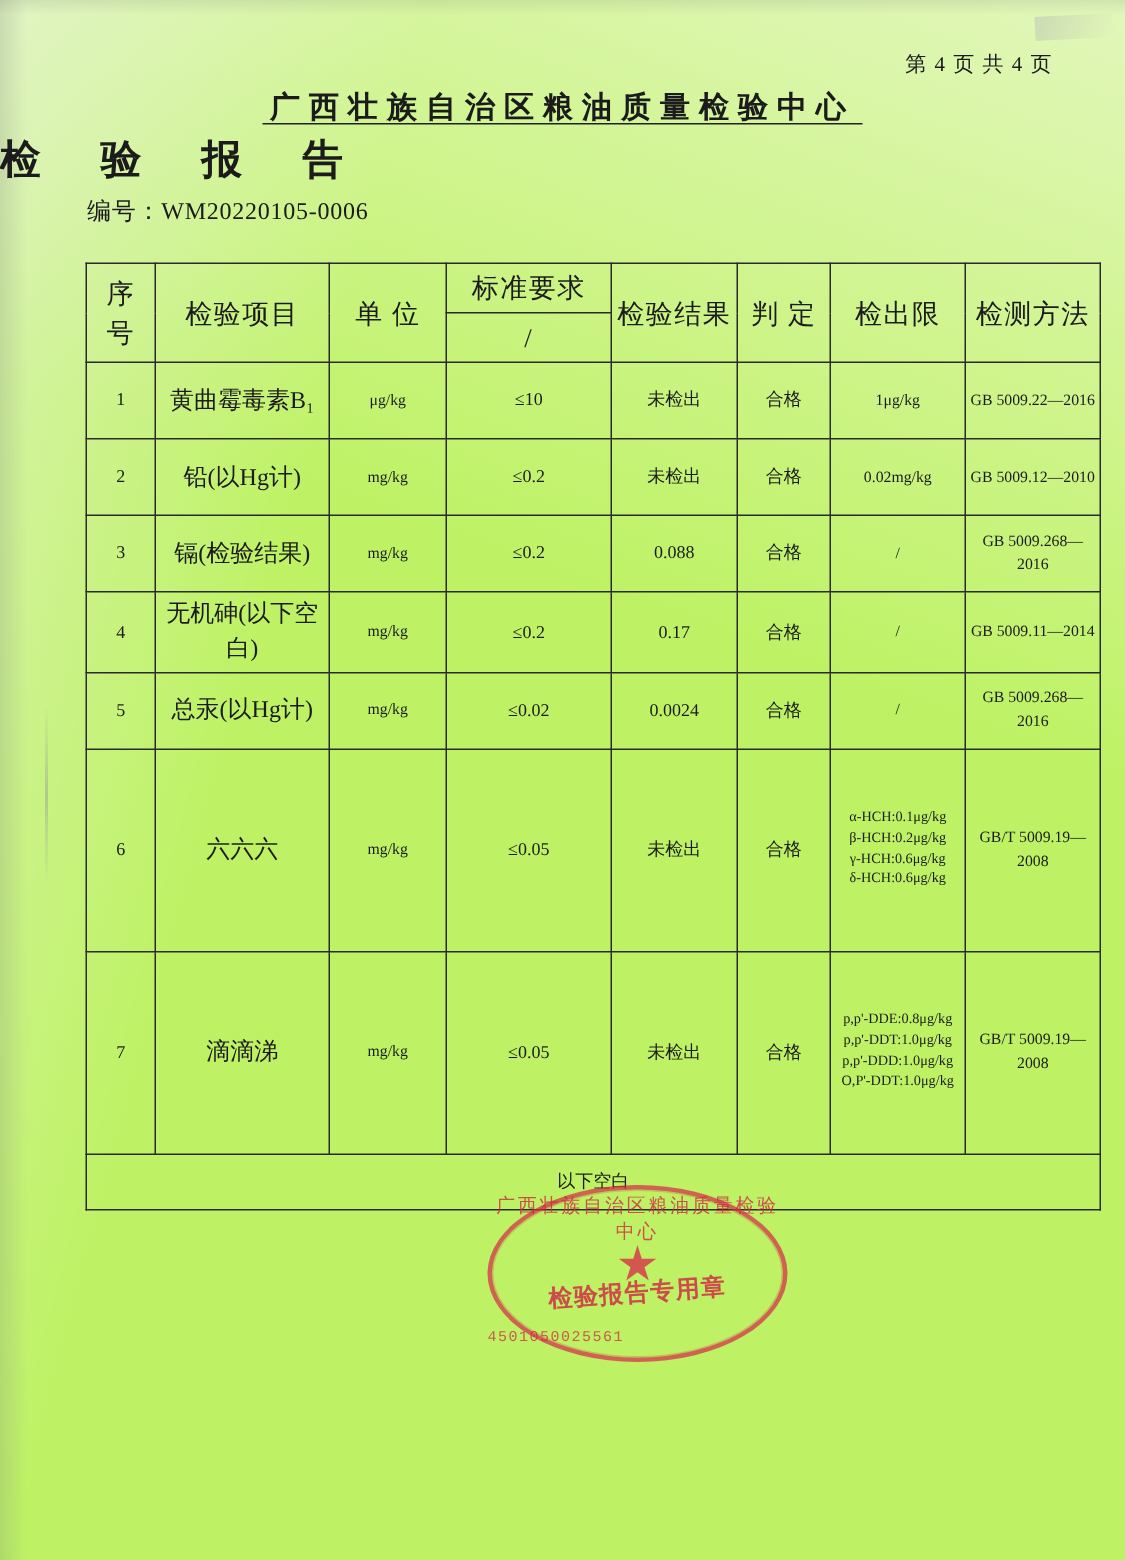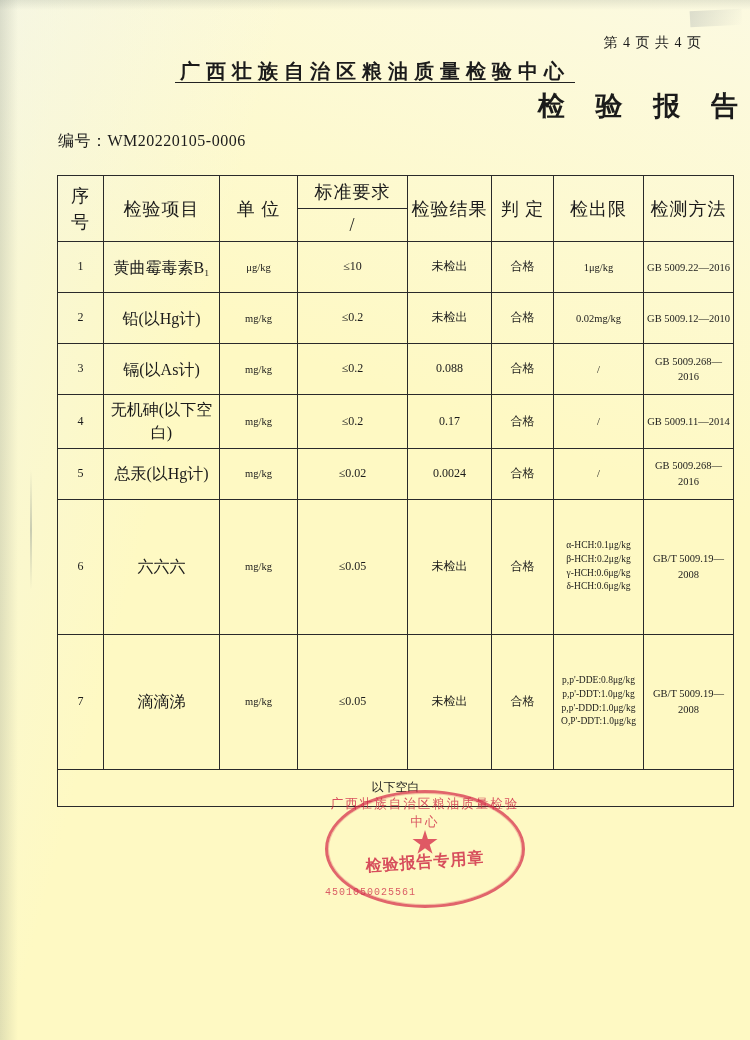--- a/index.html
+++ b/index.html
@@ -11,21 +11,21 @@
     width: 750px;
     height: 1040px;
     position: relative;
     font-family: "Liberation Serif", "DejaVu Serif", serif;
     color: #1b1b1b;
     overflow: hidden;
   }
   .page {
     position: absolute;
     inset: 0;
-    background: #fef9c3;
+    background: #bef264;
   }
   
   .paper-tint {
     position: absolute;
     inset: 0;
     background:
       linear-gradient(105deg, rgba(240,244,240,0.55) 0%, rgba(255,255,255,0) 28%),
       linear-gradient(200deg, rgba(250,250,245,0.6) 0%, rgba(255,255,255,0) 40%);
     pointer-events: none;
   }
@@ -87,25 +87,25 @@
     left: 175px;
     width: 400px;
     height: 1px;
     background: #222;
   }
   .doc-title {
     position: absolute;
     top: 88px;
     left: 0;
     right: 0;
-    text-align: right;
+    text-align: left;
     font-size: 27px;
     font-weight: bold;
     letter-spacing: 12px;
-    font-family: Liberation Serif, serif;
+    font-family: Liberation Mono, monospace;
   }
 
   .report-no {
     position: absolute;
     top: 131px;
     left: 58px;
     font-size: 16px;
     letter-spacing: 0.5px;
   }
 
@@ -266,21 +266,21 @@
         <td class="cell-item">铅(以Hg计)</td>
         <td class="small">mg/kg</td>
         <td>≤0.2</td>
         <td>未检出</td>
         <td>合格</td>
         <td class="small">0.02mg/kg</td>
         <td class="small">GB 5009.12—2010</td>
       </tr>
       <tr class="row-normal">
         <td>3</td>
-        <td class="cell-item">镉(以As计)</td>
+        <td class="cell-item">镉(检验结果)</td>
         <td class="small">mg/kg</td>
         <td>≤0.2</td>
         <td>0.088</td>
         <td>合格</td>
         <td class="small">/</td>
         <td class="small">GB 5009.268—2016</td>
       </tr>
       <tr class="row-normal">
         <td>4</td>
         <td class="cell-item">无机砷(以下空白)</td>

